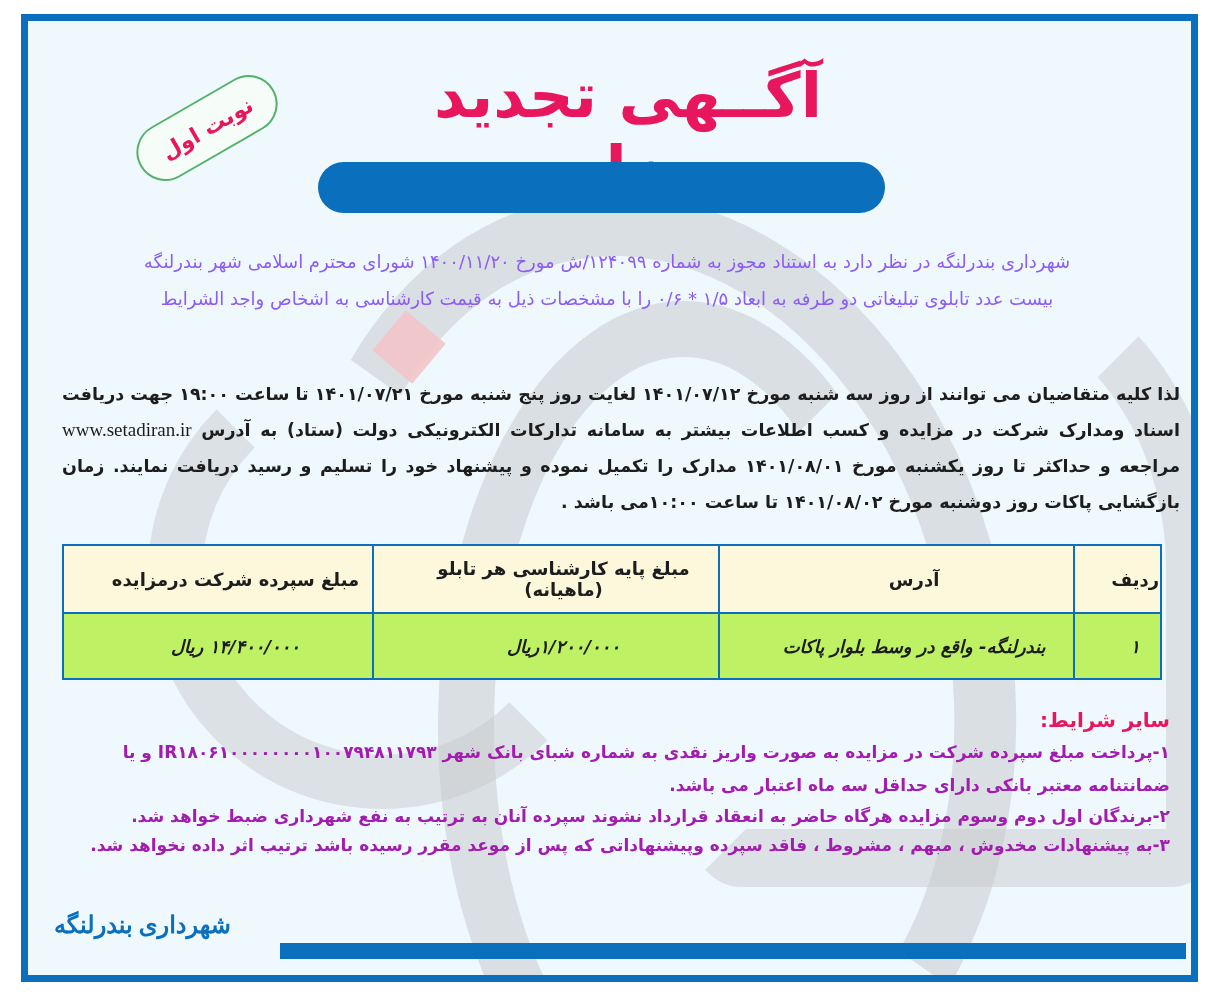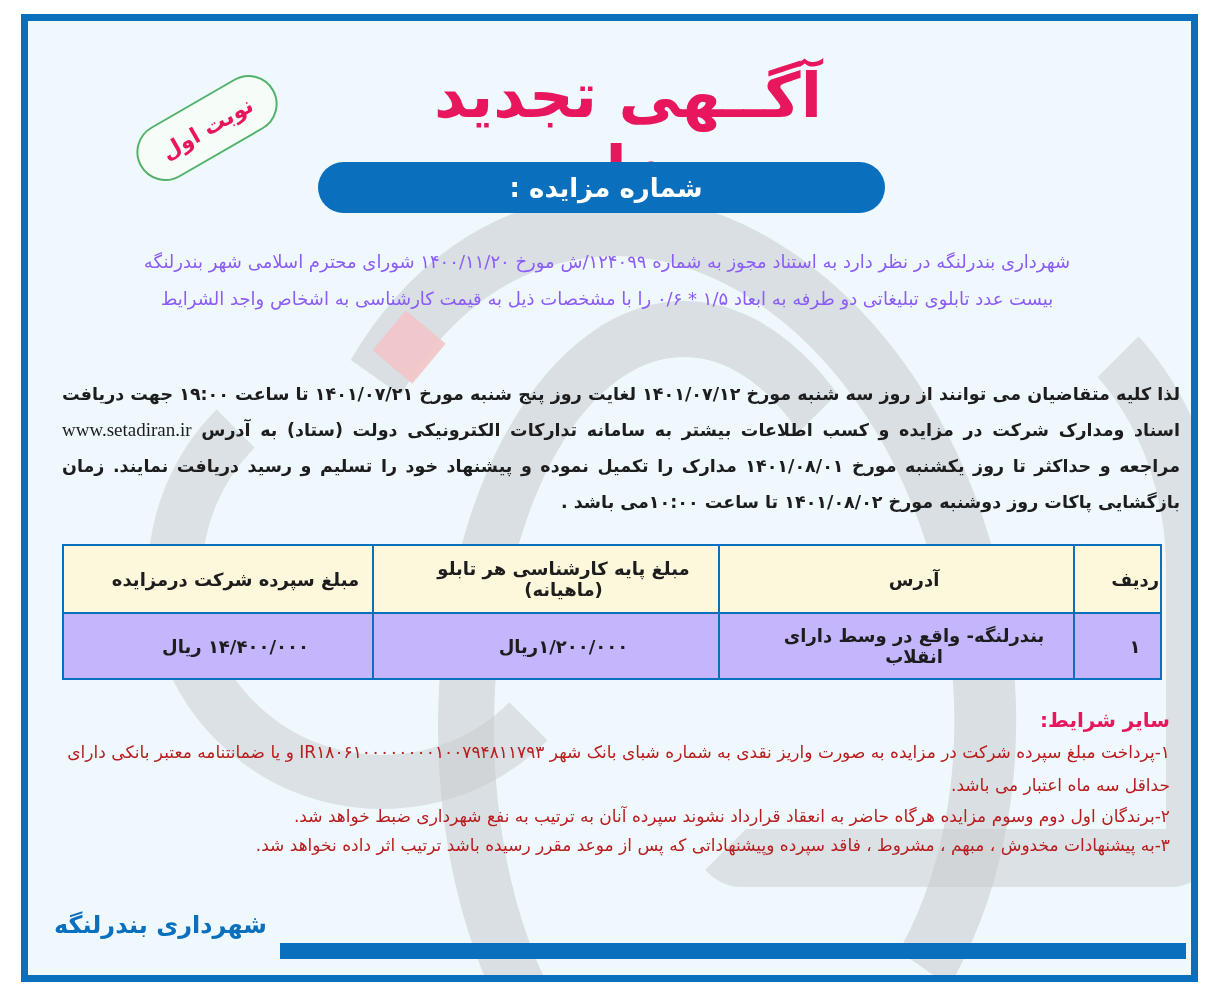--- a/index.html
+++ b/index.html
@@ -43,52 +43,52 @@
   }
   .body-text .url { font-family:"Liberation Serif", serif; font-weight:normal; font-size:19px; }
 
   table.auction {
     position:absolute; left:34px; top:523px; width:1100px; border-collapse:collapse; direction:rtl;
   }
   table.auction th, table.auction td {
     border:2px solid #0a6fbd; font-weight:bold; color:#1d1d1d; text-align:center; font-size:18px;padding-left:36px;
   }
   table.auction th { background:#fdf7dc; height:64px; }
-  table.auction td { background:#c4b5fd; height:62px; }
+  table.auction td { background:#bef264; height:62px;font-style:italic; }
   .conds {
     position:absolute; left:34px; top:683px; width:1108px; direction:rtl; text-align:right;
   }
   .conds-title { color:#e8175d; font-weight:bold; font-size:20px; line-height:32px; }
-  .cond { color:#b91c1c; font-weight:normal; font-size:17px; line-height:29px; }
+  .cond { color:#a21caf; font-weight:bold; font-size:17px; line-height:29px; }
   .cond.first { line-height:33px; }
   .footer-bar {
     position:absolute; left:252px; top:922px; width:906px; height:16px; background:#0a6fbd;
   }
   .footer-sign {
-    position:absolute; left:26px; top:890px; color:#0a6fbd; font-weight:bold; font-size:24px; direction:rtl;
+    position:absolute; left:26px; top:890px; color:#0a6fbd; font-weight:bold; font-size:24px; direction:rtl;font-family:Liberation Serif, serif;
   }
 </style>
 </head>
 <body>
 
 <div class="frame">
   <div class="wm wm-arc1"></div>
   <div class="wm wm-arc2"></div>
   <div class="wm wm-arc3"></div>
   <div class="wm wm-arc4"></div>
   <div class="wm wm-diamond"></div>
 
   <div class="stamp">
     <span>نوبت اول</span>
   </div>
 
   <div class="title">آگــهی تجدید مــزایده</div>
 
   <div class="pill">
-    <span>شماره مزایده :</span>&nbsp;
+    &nbsp;
   </div>
 
   <div class="intro">
     <div>شهرداری بندرلنگه در نظر دارد به استناد مجوز به  شماره ۱۲۴۰۹۹/ش مورخ ۱۴۰۰/۱۱/۲۰ شورای محترم اسلامی شهر بندرلنگه</div>
     <div>بیست عدد تابلوی تبلیغاتی دو طرفه به ابعاد ۱/۵ * ۰/۶ را با مشخصات ذیل به قیمت کارشناسی به اشخاص واجد الشرایط</div>
   </div>
 
   <div class="body-text">
     <span>لذا کلیه متقاضیان می توانند از روز سه شنبه مورخ  ۱۴۰۱/۰۷/۱۲ لغایت روز پنج شنبه مورخ  ۱۴۰۱/۰۷/۲۱ تا ساعت ۱۹:۰۰ جهت دریافت اسناد ومدارک شرکت در مزایده و کسب اطلاعات بیشتر به سامانه تدارکات الکترونیکی دولت (ستاد) به آدرس</span>
     <span class="url">www.setadiran.ir</span>
@@ -106,21 +106,21 @@
       <tr>
         <th>ردیف</th>
         <th>آدرس</th>
         <th>مبلغ پایه کارشناسی هر تابلو (ماهیانه)</th>
         <th>مبلغ سپرده شرکت درمزایده</th>
       </tr>
     </thead>
     <tbody>
       <tr>
         <td>۱</td>
-        <td>بندرلنگه- واقع در وسط دارای انقلاب</td>
+        <td>بندرلنگه- واقع در وسط بلوار پاکات</td>
         <td>۱/۲۰۰/۰۰۰ریال</td>
         <td>۱۴/۴۰۰/۰۰۰ ریال</td>
       </tr>
     </tbody>
   </table>
 
   <div class="conds">
     <div class="conds-title">سایر شرایط:</div>
     <div class="cond first">۱-پرداخت  مبلغ سپرده شرکت در مزایده به صورت واریز نقدی به شماره شبای بانک شهر  IR۱۸۰۶۱۰۰۰۰۰۰۰۰۱۰۰۷۹۴۸۱۱۷۹۳  و یا ضمانتنامه معتبر بانکی دارای حداقل سه ماه اعتبار می باشد.</div>
     <div class="cond">۲-برندگان اول دوم وسوم مزایده هرگاه حاضر به انعقاد قرارداد نشوند سپرده آنان به ترتیب به نفع شهرداری ضبط خواهد شد.</div>

